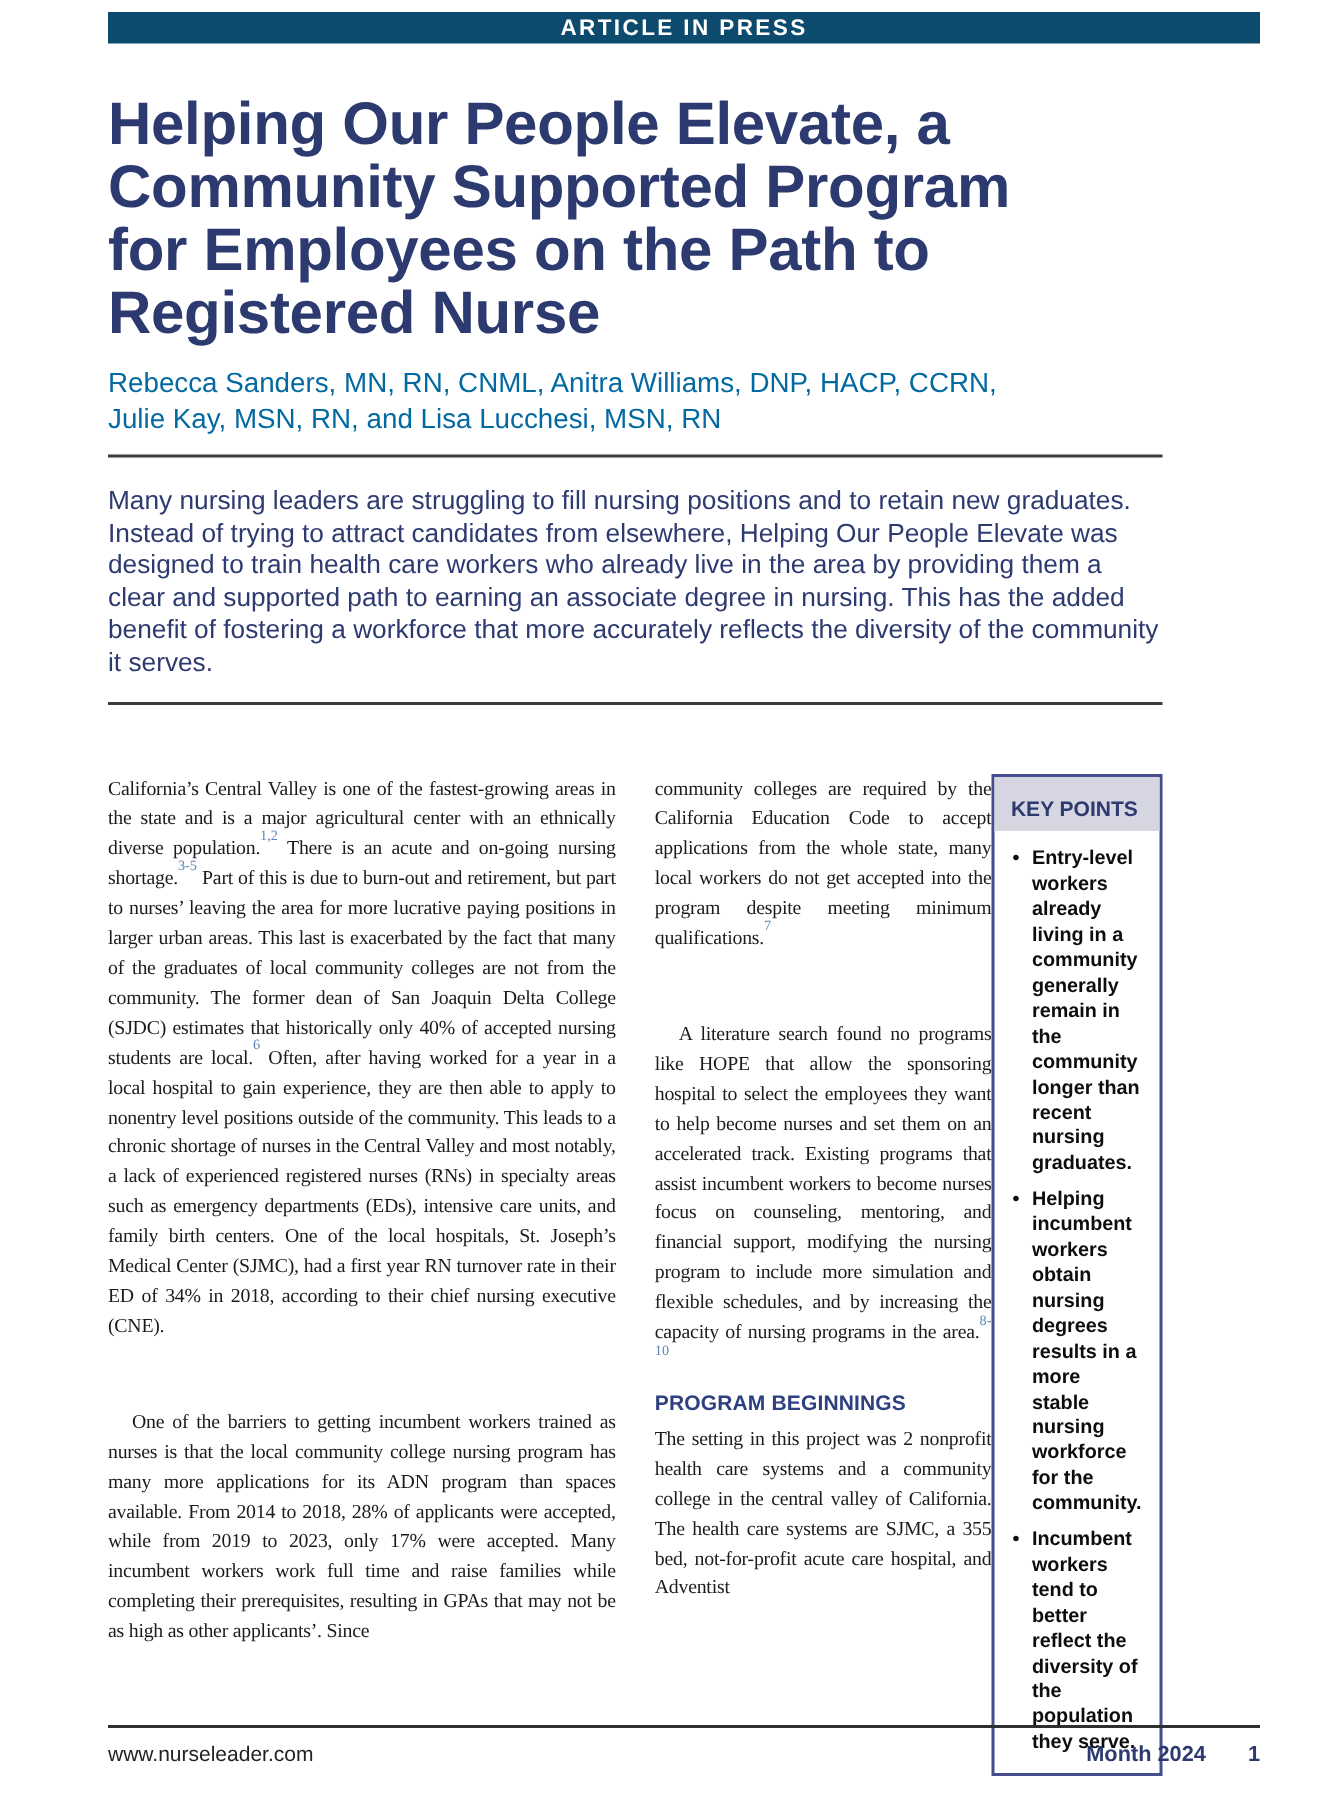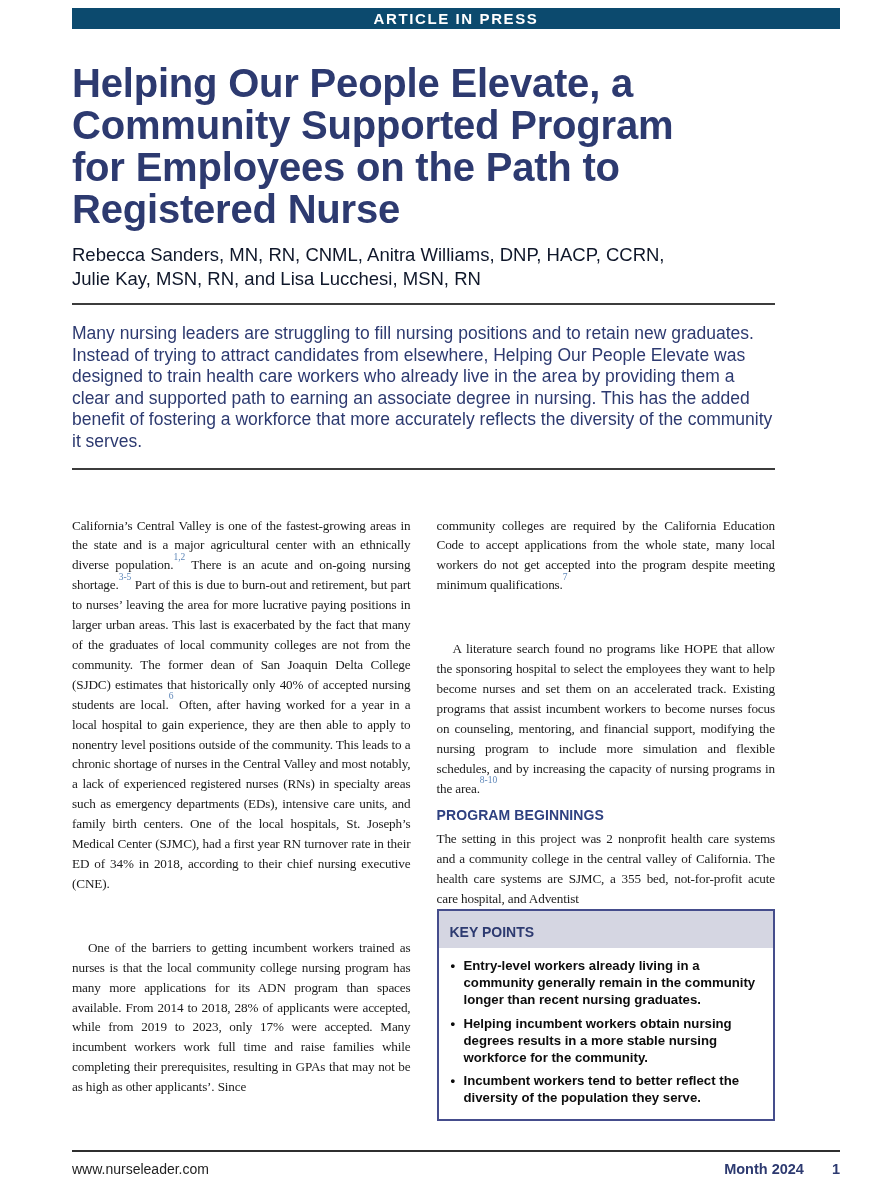--- a/index.html
+++ b/index.html
@@ -17,39 +17,39 @@
     font-weight:bold;font-size:15px;letter-spacing:1.6px;
     text-align:center;line-height:22px;
   }
   
   .content{position:absolute;left:72px;top:62px;width:703px;}
   .title{
     margin:0;max-width:662px;
     color:#2d3a70;font-size:40px;line-height:42px;font-weight:bold;
     letter-spacing:-0.2px;
   }
-  .authors{margin-top:13px;color:#0f172a;font-size:18.5px;line-height:23.5px;}
+  .authors{margin-top:13px;color:#0369a1;font-size:18.5px;line-height:23.5px;}
   .rule{border:none;border-top:2px solid #3c3c3c;margin:0;}
   .rule-authors{margin-top:13px;}
   .rule-abstract{margin-top:15px;}
   .abstract{
     margin-top:18px;color:#2d3a70;
     font-size:17.5px;line-height:21.6px;
   }
   
   .columns{
     display:flex;gap:26px;margin-top:46px;min-height:604px;
   }
   .col{
     flex:1;min-width:0;
     font-family:"Liberation Serif",serif;
     font-size:13.2px;line-height:19.9px;letter-spacing:-0.15px;
     color:#1b1b1b;text-align:justify;
   }
-  .col.right{display:flex;flex-direction:column;}
+  .col.right{display:flex;flex-direction:row;}
   .col h3{
     font-family:"Liberation Sans",sans-serif;
     color:#2e4080;font-size:14px;line-height:18px;
     margin:0 0 5px 0;letter-spacing:0.1px;
   }
   .col .sect + .sect h3{margin-top:8px;}
   .col p{margin:0;}
   .col p.indent{text-indent:16px;margin-top:44px;}
   sup.cite{
     color:#5d86b8;font-size:9.5px;line-height:0;

